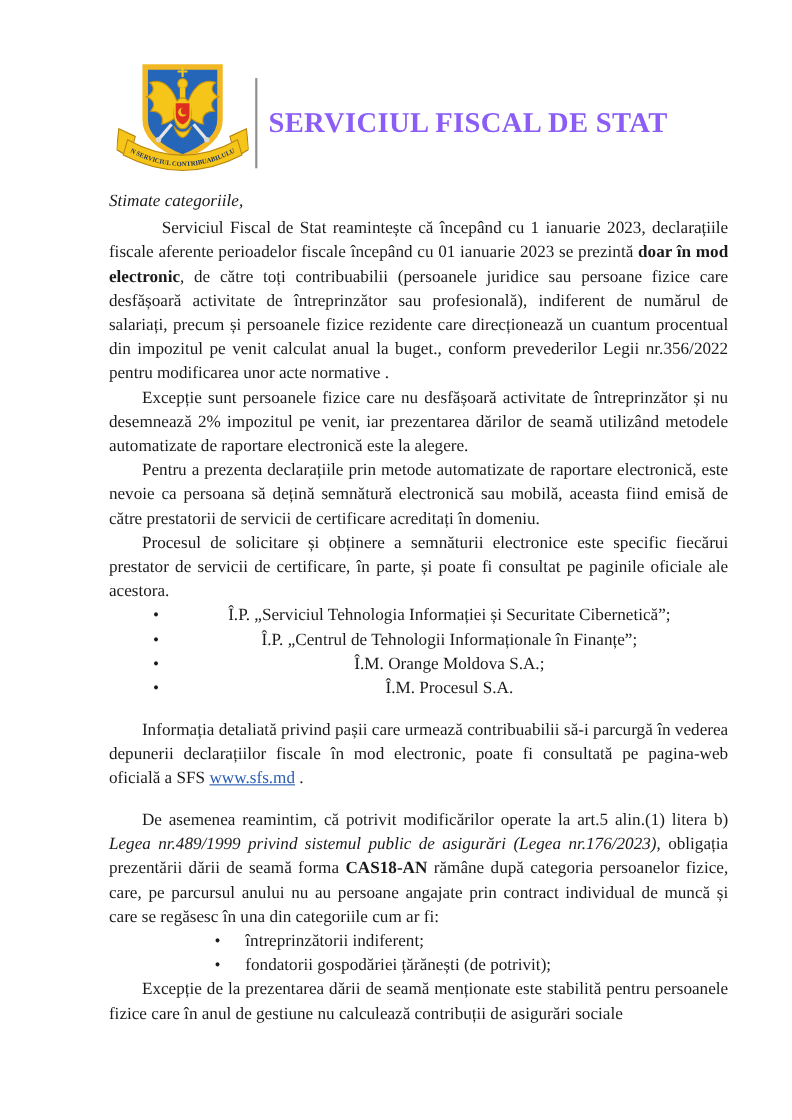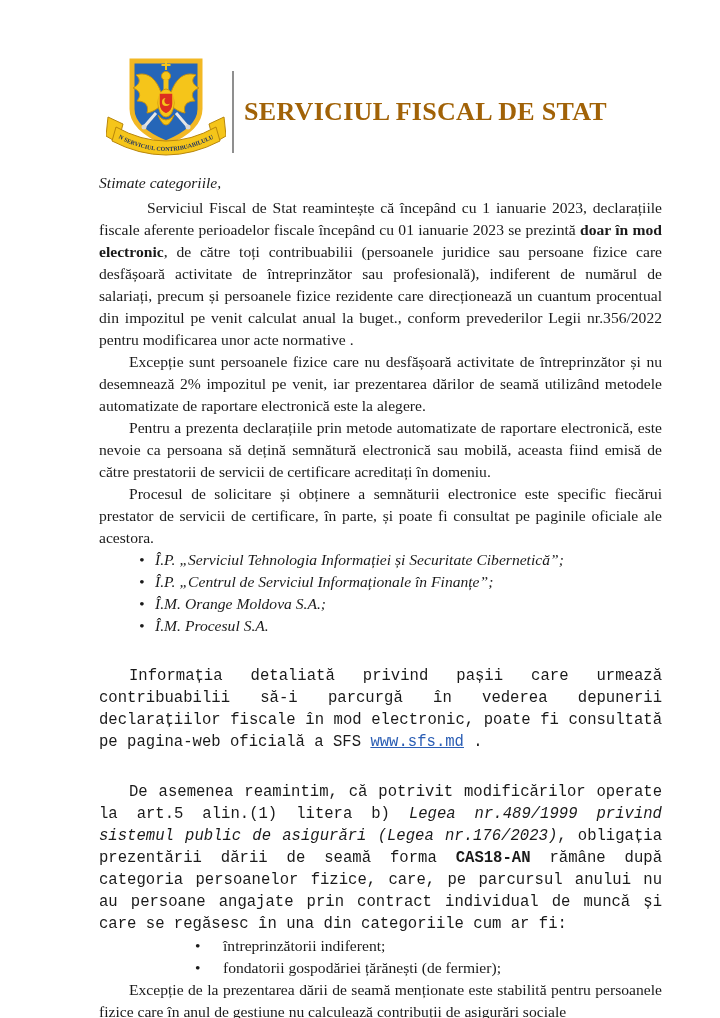--- a/index.html
+++ b/index.html
@@ -5,36 +5,36 @@
   html,body{margin:0;padding:0;background:#ffffff;}
   .page{
     position:relative;width:720px;height:1018px;background:#ffffff;overflow:hidden;
     font-family:"Liberation Serif","DejaVu Serif",serif;color:#1a1a1a;
   }
   .letterhead{position:absolute;top:55px;left:106px;right:40px;display:flex;align-items:center;}
   .logo{width:120px;height:114px;flex:0 0 auto;}
   .logo svg{width:120px;height:114px;display:block;}
   .divider{width:2px;height:82px;background:#8f8f8f;margin-left:6px;flex:0 0 auto;}
   .org-title{
-    margin:0 0 0 10px;font-size:26px;font-weight:bold;color:#a16207;
+    margin:0 0 0 10px;font-size:26px;font-weight:bold;color:#8b5cf6;
     letter-spacing:0.3px;white-space:nowrap;
   }
   .content{
     position:absolute;top:172px;left:99px;right:58px;
     font-size:15.6px;line-height:22px;text-align:justify;
   }
   .salutation{margin:0 0 3px 0;font-style:italic;text-align:left;}
   .para{margin:0;text-indent:30px;}
   .indent-lg{text-indent:48px;}
-  .gap-top{margin-top:28px;font-family:Liberation Mono, monospace;}
+  .gap-top{margin-top:16px;}
   .bold{font-weight:bold;}
   .italic{font-style:italic;}
   a.link{color:#2a5db4;text-decoration:underline;}
   ul.providers{margin:0;padding:0 0 0 38px;list-style:none;}
-  ul.providers li{position:relative;padding-left:18px;text-align:left;font-style:italic;}
+  ul.providers li{position:relative;padding-left:18px;text-align:center;}
   ul.providers li::before{content:"\2022";position:absolute;left:2px;top:0;}
   ul.categories{margin:0;padding:0 0 0 92px;list-style:none;}
   ul.categories li{position:relative;padding-left:32px;text-align:justify;}
   ul.categories li::before{content:"\2022";position:absolute;left:4px;top:0;}
 </style>
 </head>
 <body>
 
 <div class="page">
 
@@ -77,31 +77,31 @@
   <main class="content">
     <p class="salutation"><span class="italic">Stimate categoriile,</span></p>
 
     <p class="para indent-lg"><span class="normal">Serviciul Fiscal de Stat reamintește că începând cu 1 ianuarie 2023, declarațiile fiscale aferente perioadelor fiscale începând cu 01 ianuarie 2023 se prezintă </span><span class="bold">doar în mod electronic</span><span class="normal">, de către toți contribuabilii (persoanele juridice sau persoane fizice care desfășoară activitate de întreprinzător sau profesională), indiferent de numărul de salariați, precum și persoanele fizice rezidente care direcționează un cuantum procentual din impozitul pe venit calculat anual la buget., conform prevederilor Legii nr.356/2022 pentru modificarea unor acte normative .</span></p>
     <p class="para"><span class="normal">Excepție sunt persoanele fizice care nu desfășoară activitate de întreprinzător și nu desemnează 2% impozitul pe venit, iar prezentarea dărilor de seamă utilizând metodele automatizate de raportare electronică este la alegere.</span></p>
     <p class="para"><span class="normal">Pentru a prezenta declarațiile prin metode automatizate de raportare electronică, este nevoie ca persoana să dețină semnătură electronică sau mobilă, aceasta fiind emisă de către prestatorii de servicii de certificare acreditați în domeniu.</span></p>
     <p class="para"><span class="normal">Procesul de solicitare și obținere a semnăturii electronice este specific fiecărui prestator de servicii de certificare, în parte, și poate fi consultat pe paginile oficiale ale acestora.</span></p>
 
     <ul class="providers">
       <li>Î.P. „Serviciul Tehnologia Informației și Securitate Cibernetică”;</li>
-      <li>Î.P. „Centrul de Serviciul Informaționale în Finanțe”;</li>
+      <li>Î.P. „Centrul de Tehnologii Informaționale în Finanțe”;</li>
       <li>Î.M. Orange Moldova S.A.;</li>
       <li>Î.M. Procesul S.A.</li>
     </ul>
 
     <p class="para gap-top"><span class="normal">Informația detaliată privind pașii care urmează contribuabilii să-i parcurgă în vederea depunerii declarațiilor fiscale în mod electronic, poate fi consultată pe pagina-web oficială a SFS </span><a href="#" class="link">www.sfs.md</a><span class="normal"> .</span></p>
 
     <p class="para gap-top"><span class="normal">De asemenea reamintim, că potrivit modificărilor operate la art.5 alin.(1) litera b) </span><span class="italic">Legea nr.489/1999 privind sistemul public de asigurări (Legea nr.176/2023)</span><span class="normal">, obligația prezentării dării de seamă forma </span><span class="bold">CAS18-AN</span><span class="normal"> rămâne după categoria persoanelor fizice, care, pe parcursul anului nu au persoane angajate prin contract individual de muncă și care se regăsesc în una din categoriile cum ar fi:</span></p>
 
     <ul class="categories">
       <li>întreprinzătorii indiferent;</li>
-      <li>fondatorii gospodăriei țărănești (de fermier);</li>
+      <li>fondatorii gospodăriei țărănești (de potrivit);</li>
     </ul>
 
     <p class="para"><span class="normal">Excepție de la prezentarea dării de seamă menționate este stabilită pentru persoanele fizice care în anul de gestiune nu calculează contribuții de asigurări sociale </span></p>
 
   </main>
 
 </div>
 
 </body></html>

